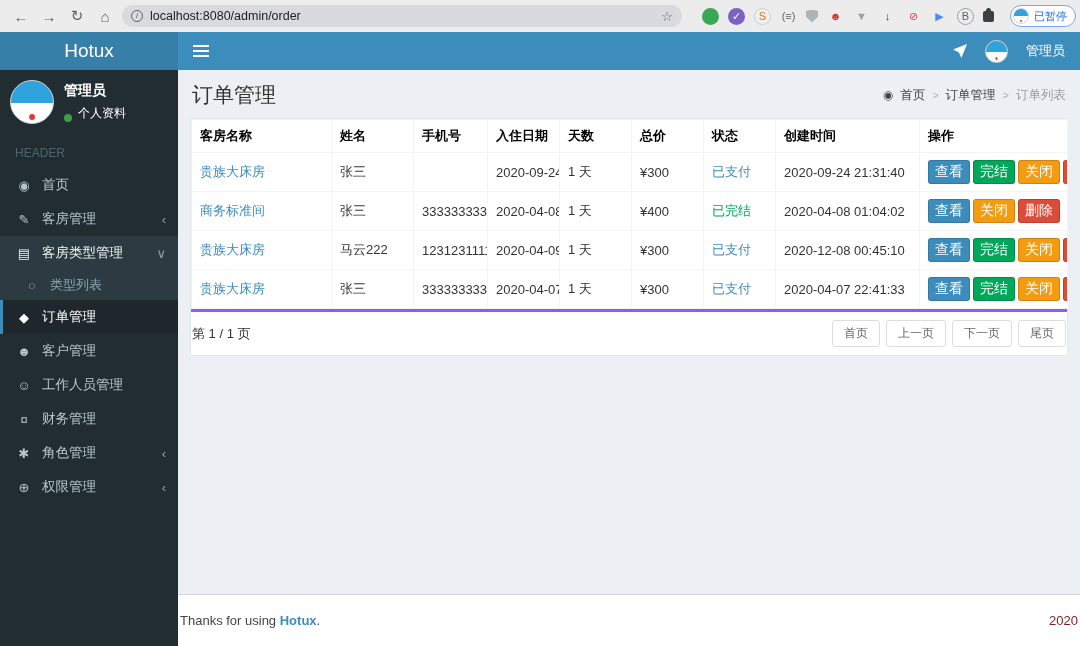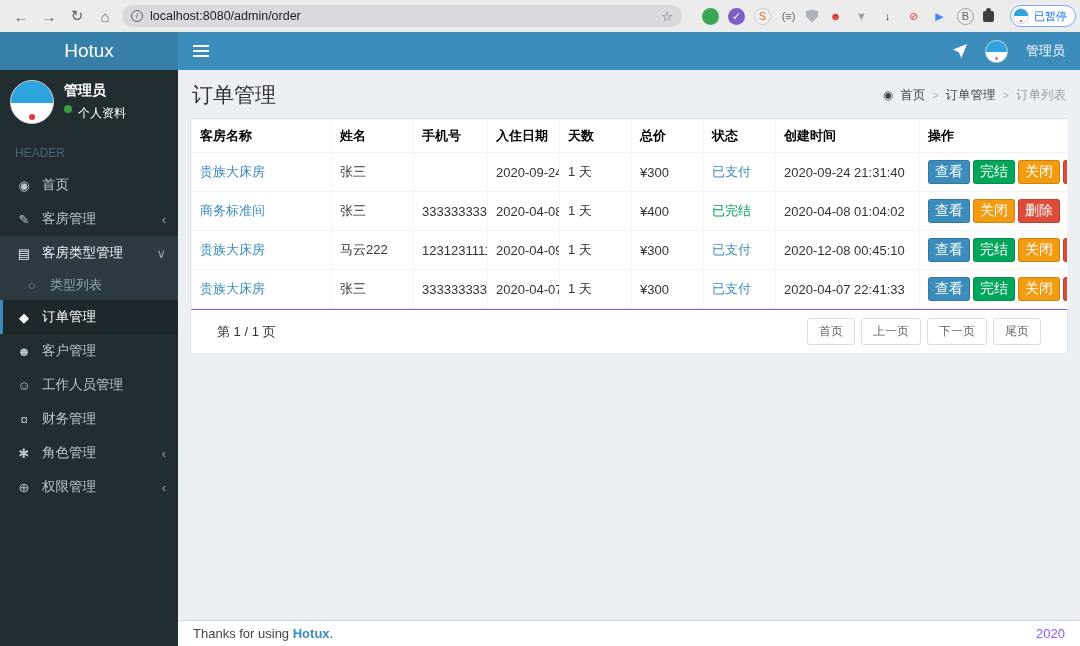--- a/index.html
+++ b/index.html
@@ -47,21 +47,21 @@
   .hamburger::before{top:-5px;} .hamburger::after{top:5px;}
   .navbar-right{margin-left:auto;display:flex;align-items:center;gap:18px;}
   .send-ic{width:14px;height:14px;background:#fff;cursor:pointer;
     clip-path:polygon(0 40%,100% 0,60% 100%,42% 60%,0 40%);}
   .nav-user{color:#fff;font-size:13px;cursor:pointer;}
 
   
   .sidebar{position:absolute;top:70px;left:0;bottom:0;width:178px;background:#222d32;color:#b8c7ce;}
   .user-panel{display:flex;align-items:center;gap:10px;padding:10px;}
   .user-name{color:#fff;font-size:14px;font-weight:bold;}
-  .user-status{display:flex;align-items:flex-start;gap:6px;margin-top:5px;font-size:12px;color:#fff;cursor:pointer;}
+  .user-status{display:flex;align-items:flex-end;gap:6px;margin-top:5px;font-size:12px;color:#fff;cursor:pointer;}
   .status-dot{width:8px;height:8px;border-radius:50%;background:#3c9f40;}
   .sidebar-form{margin:8px 10px;height:30px;background:#374850;border-radius:3px;display:flex;align-items:center;}
   .sidebar-form input{flex:1;background:transparent;border:none;outline:none;color:#ccc;
     font-size:13px;padding:0 10px;font-family:inherit;width:100px;}
   .sidebar-form input::placeholder{color:#aab8bf;}
   .search-btn{width:30px;height:30px;display:flex;align-items:center;justify-content:center;cursor:pointer;}
   .mag{position:relative;width:12px;height:12px;}
   .mag::before{content:"";position:absolute;width:7px;height:7px;border:1.5px solid #95a5ab;border-radius:50%;top:0;left:0;}
   .mag::after{content:"";position:absolute;width:5px;height:1.5px;background:#95a5ab;transform:rotate(45deg);top:9px;left:7px;}
   .menu-header{padding:12px 15px 8px;font-size:12px;color:#4b646f;}
@@ -87,32 +87,32 @@
   .box{margin:0 12px;background:#fff;border:1px solid #e2e7ec;border-radius:2px;}
   table{width:100%;border-collapse:collapse;font-size:13px;color:#333;table-layout:fixed;}
   th,td{border:1px solid #f4f4f4;padding:7px 8px;text-align:left;white-space:nowrap;overflow:hidden;vertical-align:middle;}
   th{font-weight:bold;color:#000000;}
   col.c1{width:140px;} col.c2{width:82px;} col.c3{width:74px;} col.c4{width:72px;}
   col.c5{width:72px;} col.c6{width:72px;} col.c7{width:72px;} col.c8{width:144px;} col.c9{width:148px;}
   .room-link{color:#3c8dbc;text-decoration:none;cursor:pointer;}
   .btn-act{display:inline-block;padding:2px 6px;font-size:14px;color:#fff;border-radius:3px;
     margin-right:3px;cursor:pointer;border:1px solid rgba(0,0,0,0.15);font-family:inherit;}
   .box-footer{display:flex;align-items:center;justify-content:space-between;
-    padding:8px 26px;border-top:1px solid #8b5cf6;}
+    padding:8px 1px;border-top:3px solid #8b5cf6;}
   .page-info{font-size:13px;color:#333;}
   .pager{display:flex;gap:6px;}
   .pager-btn{background:#fff;border:1px solid #ddd;border-radius:3px;color:#666;
     font-size:12px;padding:4px 11px;cursor:pointer;font-family:inherit;}
 
   
-  .footer{position:absolute;left:178px;right:0;bottom:0;height:26px;background:#fff;
+  .footer{position:absolute;left:178px;right:0;bottom:0;height:52px;background:#fff;
     border-top:1px solid #d2d6de;display:flex;align-items:center;justify-content:space-between;
-    padding:0 15px;font-size:13px;color:#444;}
+    padding:0 2px;font-size:13px;color:#444;}
   .footer b{color:#3c8dbc;}
-  .footer .year{color:#8b5cf6;}
+  .footer .year{color:#7f1d1d;}
 </style>
 </head>
 <body>
 
 <div class="browser-bar" data-name="browser-toolbar">
   <span class="nav-ic" data-name="back-icon">←</span>
   <span class="nav-ic" data-name="forward-icon">→</span>
   <span class="nav-ic" data-name="reload-icon">↻</span>
   <span class="nav-ic" data-name="home-icon">⌂</span>
   <div class="url-pill" data-name="address-bar">

